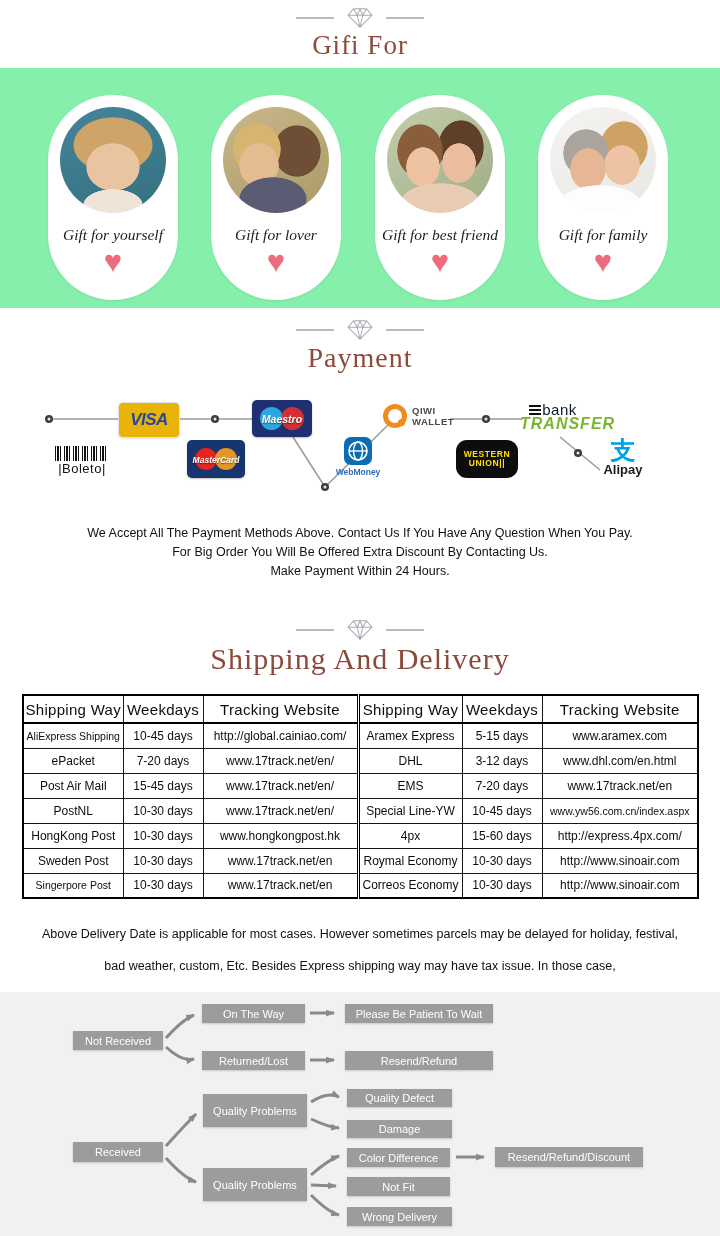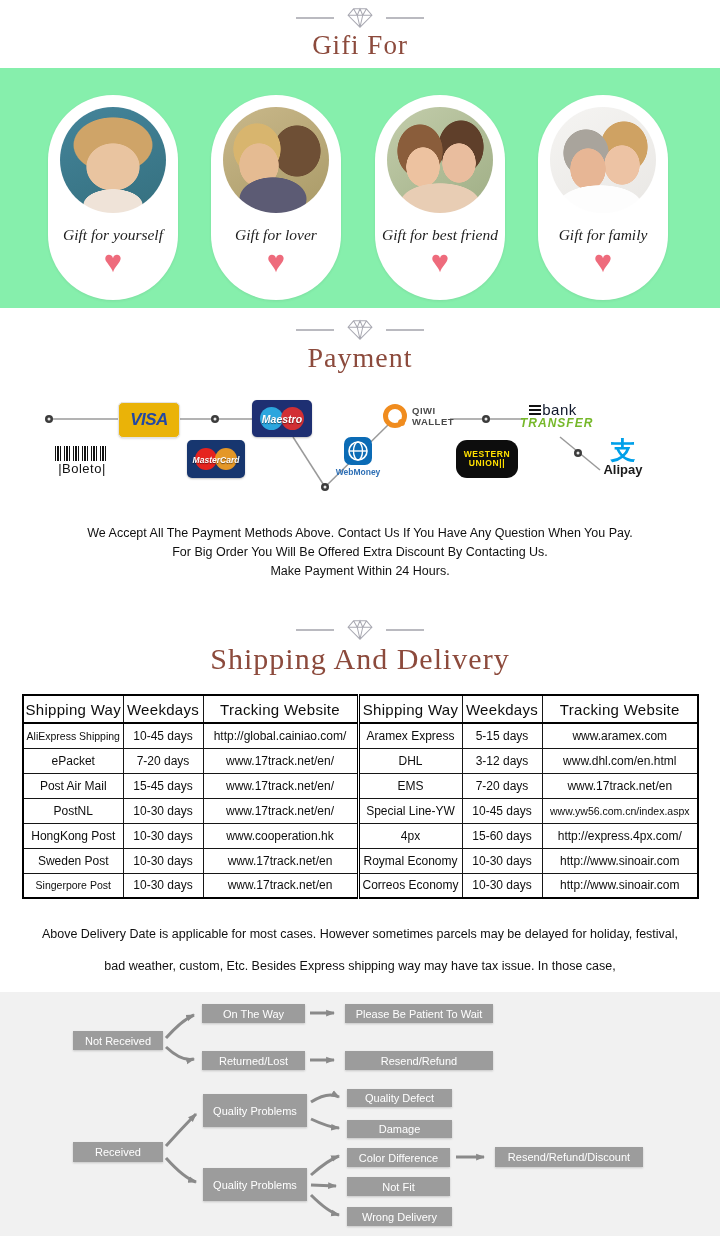--- a/index.html
+++ b/index.html
@@ -77,21 +77,21 @@
   .qiwi .qring { width:24px; height:24px; border-radius:50%; border:5px solid #f08c1e; position:relative; }
   .qiwi .qring::after { content:""; position:absolute; right:-3px; bottom:-3px; width:7px; height:7px; border-radius:50%; background:#f08c1e; }
   .qiwi .qtxt { font-size:9.5px; font-weight:bold; color:#4a4a4a; line-height:11px; letter-spacing:.5px; }
   .wunion { left:456px; top:50px; width:62px; height:38px; background:#0d0d0d; border-radius:11px;
             display:flex; flex-direction:column; align-items:center; justify-content:center; }
   .wunion span { color:#ffe000; font-weight:bold; font-size:8.5px; line-height:9.5px; letter-spacing:.6px; }
   .btransfer { left:520px; top:12px; width:66px; text-align:center; }
   .btransfer .l1 { font-size:15px; font-weight:normal; color:#0f172a; line-height:15px; letter-spacing:.5px; }
   .btransfer .l1 .bars3 { display:inline-block; width:12px; height:10px; margin-right:1px;
       background:repeating-linear-gradient(#111 0 2px, transparent 2px 4px); }
-  .btransfer .l2 { font-size:12px; font-weight:bold; font-style:italic; color:#76b82a; letter-spacing:1px; line-height:13px; }
+  .btransfer .l2 { font-size:16px; font-weight:bold; font-style:italic; color:#76b82a; letter-spacing:1px; line-height:13px; }
   .alipay { left:598px; top:47px; width:50px; text-align:center; }
   .alipay .zhi { font-size:25px; line-height:26px; color:#00a0e9; font-weight:bold; }
   .alipay .alabel { font-size:13px; font-weight:bold; color:#1a1a1a; line-height:14px; }
   .pay-notes { position:absolute; top:524px; left:0; width:720px; text-align:center; color:#101010; }
   .pay-notes p { font-size:12.5px; line-height:19px; }
 
   
   .ship-hdr { top:618px; }
   .ship-table { position:absolute; top:694px; left:22px; border-collapse:collapse; table-layout:fixed;
                 font-family:"Liberation Sans", sans-serif; }
@@ -293,21 +293,21 @@
       <td>PostNL</td>
       <td>10-30 days</td>
       <td>www.17track.net/en/</td>
       <td class="divl">Special Line-YW</td>
       <td>10-45 days</td>
       <td class="sm">www.yw56.com.cn/index.aspx</td>
     </tr>
     <tr>
       <td>HongKong Post</td>
       <td>10-30 days</td>
-      <td>www.cooperation.hk</td>
+      <td>www.hongkongpost.hk</td>
       <td class="divl">4px</td>
       <td>15-60 days</td>
       <td>http://express.4px.com/</td>
     </tr>
     <tr>
       <td>Sweden Post</td>
       <td>10-30 days</td>
       <td>www.17track.net/en</td>
       <td class="divl">Roymal Economy</td>
       <td>10-30 days</td>

